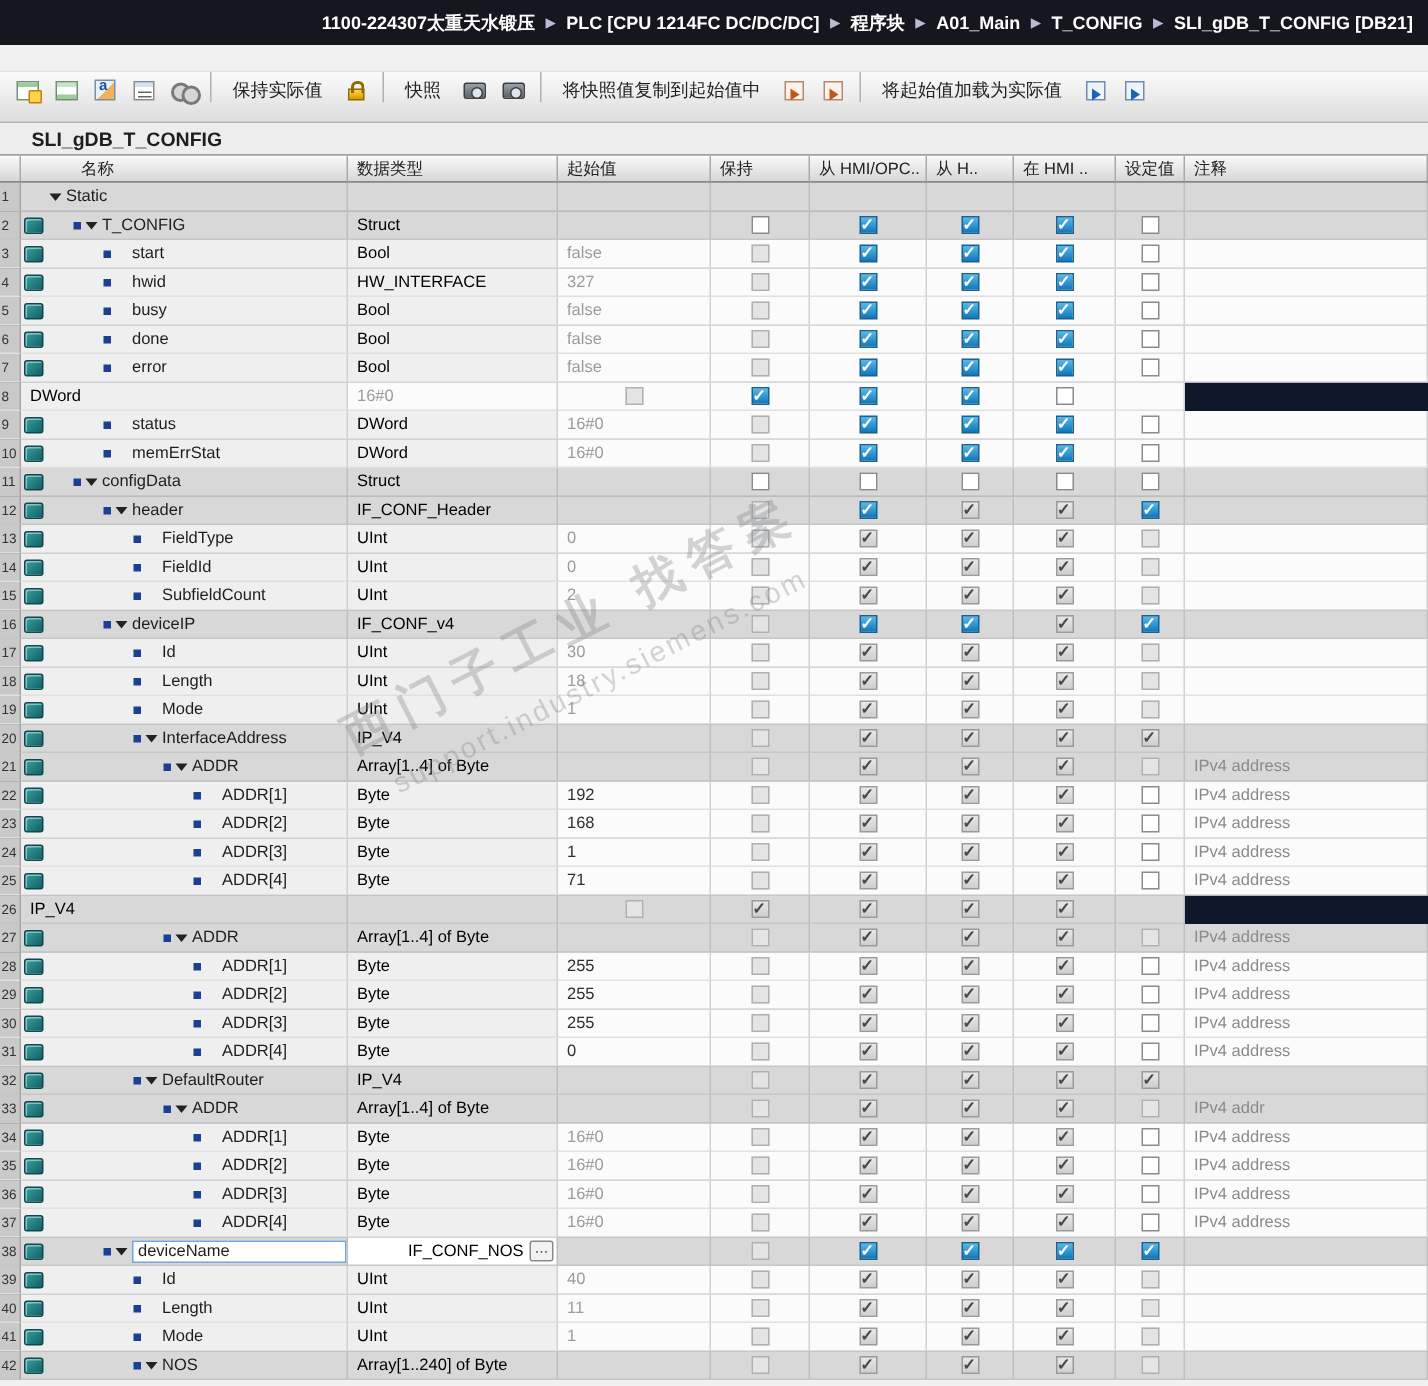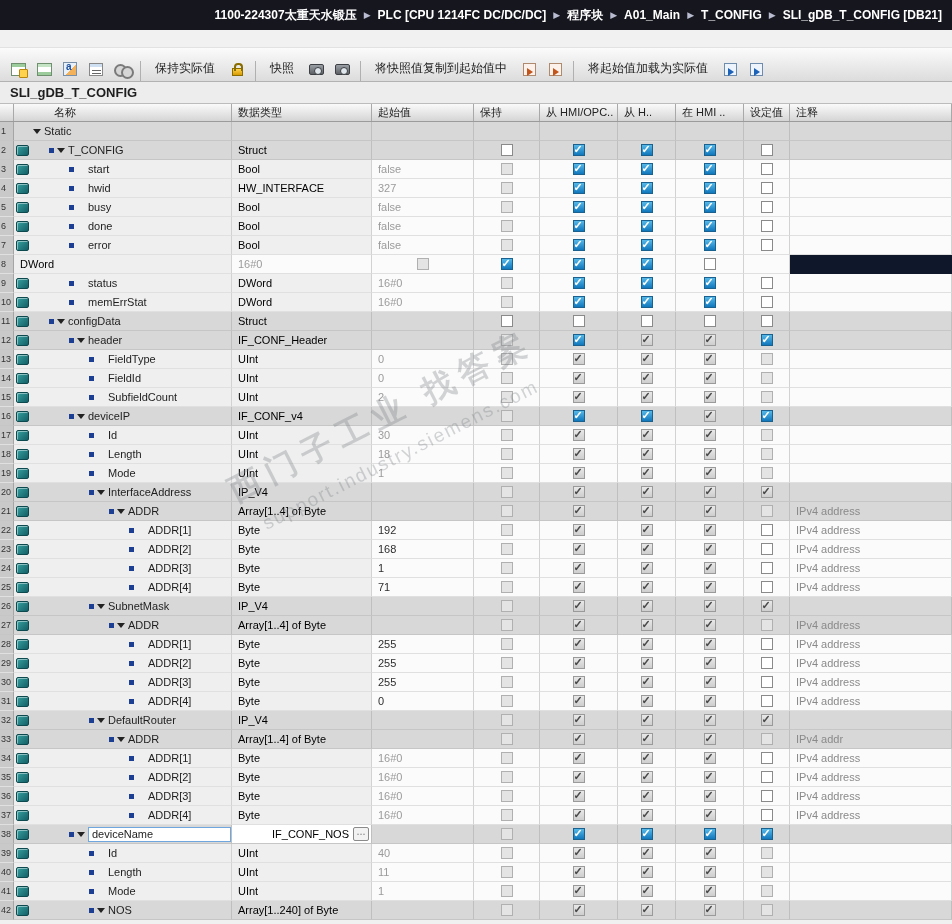--- a/index.html
+++ b/index.html
@@ -9,21 +9,21 @@
   
   .topbar { height:30px; background:#16161f; display:flex; align-items:center;
     padding:0 10px; gap:7px; white-space:nowrap;justify-content:flex-end; }
   .crumb { color:#ffffff; font-size:12px; font-weight:bold; cursor:pointer; }
   .crumb-sep { color:#b9bcd0; font-size:9px; }
 
   .gapstrip { height:18px; background:#f1f1f1; border-bottom:1px solid #e2e2e2; }
 
   
   .toolbar { height:34px; background:linear-gradient(#fbfbfb,#dcdcdc);
-    border-bottom:1px solid #b2b2b2; display:flex; align-items:flex-end; padding:0 6px; gap:2px; }
+    border-bottom:1px solid #b2b2b2; display:flex; align-items:flex-start; padding:0 6px; gap:2px; }
   .tbico { width:24px; height:24px; display:flex; align-items:center; justify-content:center;
     border:1px solid transparent; border-radius:2px; cursor:pointer; }
   .tbtxt { font-size:12px; color:#222; padding:3px 7px; border:1px solid transparent;
     border-radius:2px; cursor:pointer; white-space:nowrap; }
   .tbsep { width:1px; height:20px; background:#b0b0b0; margin:0 4px; }
 
   .ic { position:relative; }
   .i-grid { width:15px; height:13px; background:#fff; border:1px solid #6f8f6f;
     box-shadow:inset 0 3px 0 #9ccc9c; }
   .i-grid:after { content:""; position:absolute; right:-3px; bottom:-3px; width:7px; height:7px;
@@ -50,21 +50,21 @@
   .i-cam:after { content:""; position:absolute; left:4px; top:2px; width:6px; height:6px;
     border-radius:50%; background:#dfe6ec; border:1px solid #3c3f43; }
   .i-arrb { width:13px; height:13px; background:#eef4fb; border:1px solid #6f8cad; }
   .i-arrb:after { content:""; position:absolute; left:3px; top:4px;
     border-left:6px solid #1b62b8; border-top:4px solid transparent; border-bottom:4px solid transparent; }
   .i-arrr { width:13px; height:13px; background:#fdf1ec; border:1px solid #b08a6f; }
   .i-arrr:after { content:""; position:absolute; left:3px; top:4px;
     border-left:6px solid #c2551b; border-top:4px solid transparent; border-bottom:4px solid transparent; }
 
   
-  .titlebar { height:21px; background:#ededed; display:flex; align-items:center; padding-left:10px; }
+  .titlebar { height:21px; background:#ededed; display:flex; align-items:center; padding-left:21px; }
   .titlebar span { font-size:13px; font-weight:bold; color:#1e1e1e; }
 
   
   .tblwrap { position:relative; background:#0f172a; }
   .grid { display:grid;
     grid-template-columns:14px 218px 140px 102px 66px 78px 58px 68px 46px minmax(0,1fr); }
   .thead { height:19px; background:linear-gradient(#fafafa,#d5d5d5);
     border-top:1px solid #bcbcbc; border-bottom:1px solid #9b9b9b; }
   .hc { font-size:11px; color:#222; display:flex; align-items:center; padding-left:6px;
     border-right:1px solid #a9a9a9; overflow:hidden; white-space:nowrap; cursor:pointer; }
@@ -925,27 +925,20 @@
         <div class="cell cbcell">
           <span class="cb chk gray"></span>
         </div>
         <div class="cell cbcell">
           <span class="cb"></span>
         </div>
         <div class="cell ccom">IPv4 address</div>
       </div>
       <div class="grid row group">
         <div class="cell rn">26</div>
-        <div class="cell cname">
-          <span class="elico"></span>
-          <span style="flex: 0 0 54px;"></span>
-          <span class="bullet"></span>
-          <span class="tri"></span>
-          <span class="nlabel">SubnetMask</span>
-        </div>
         <div class="cell ctype">
           <span>IP_V4</span>
         </div>
         <div class="cell cval"></div>
         <div class="cell cbcell">
           <span class="cb dis"></span>
         </div>
         <div class="cell cbcell">
           <span class="cb chk gray"></span>
         </div>

